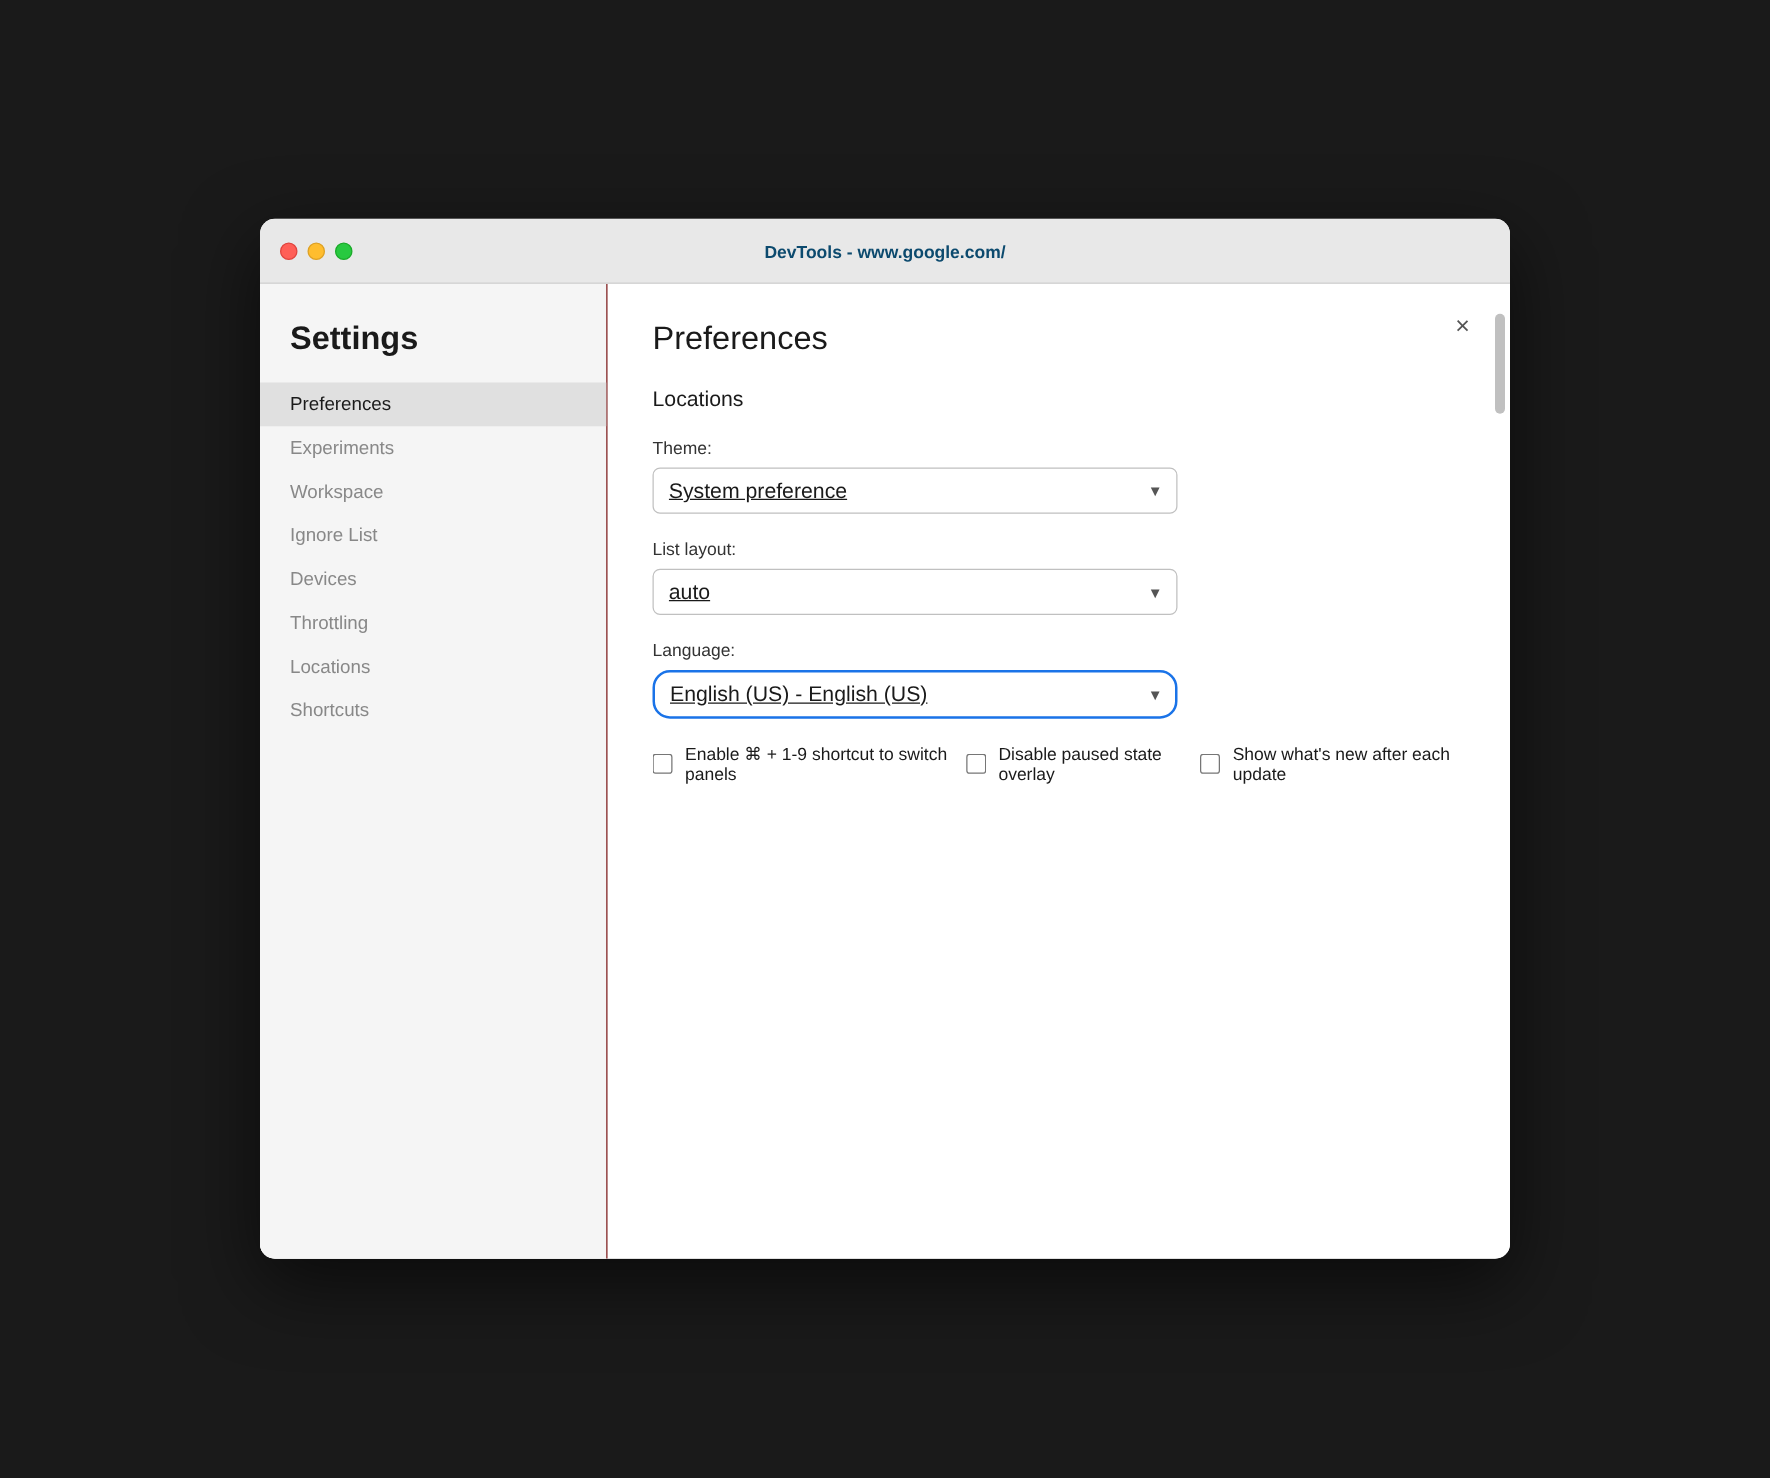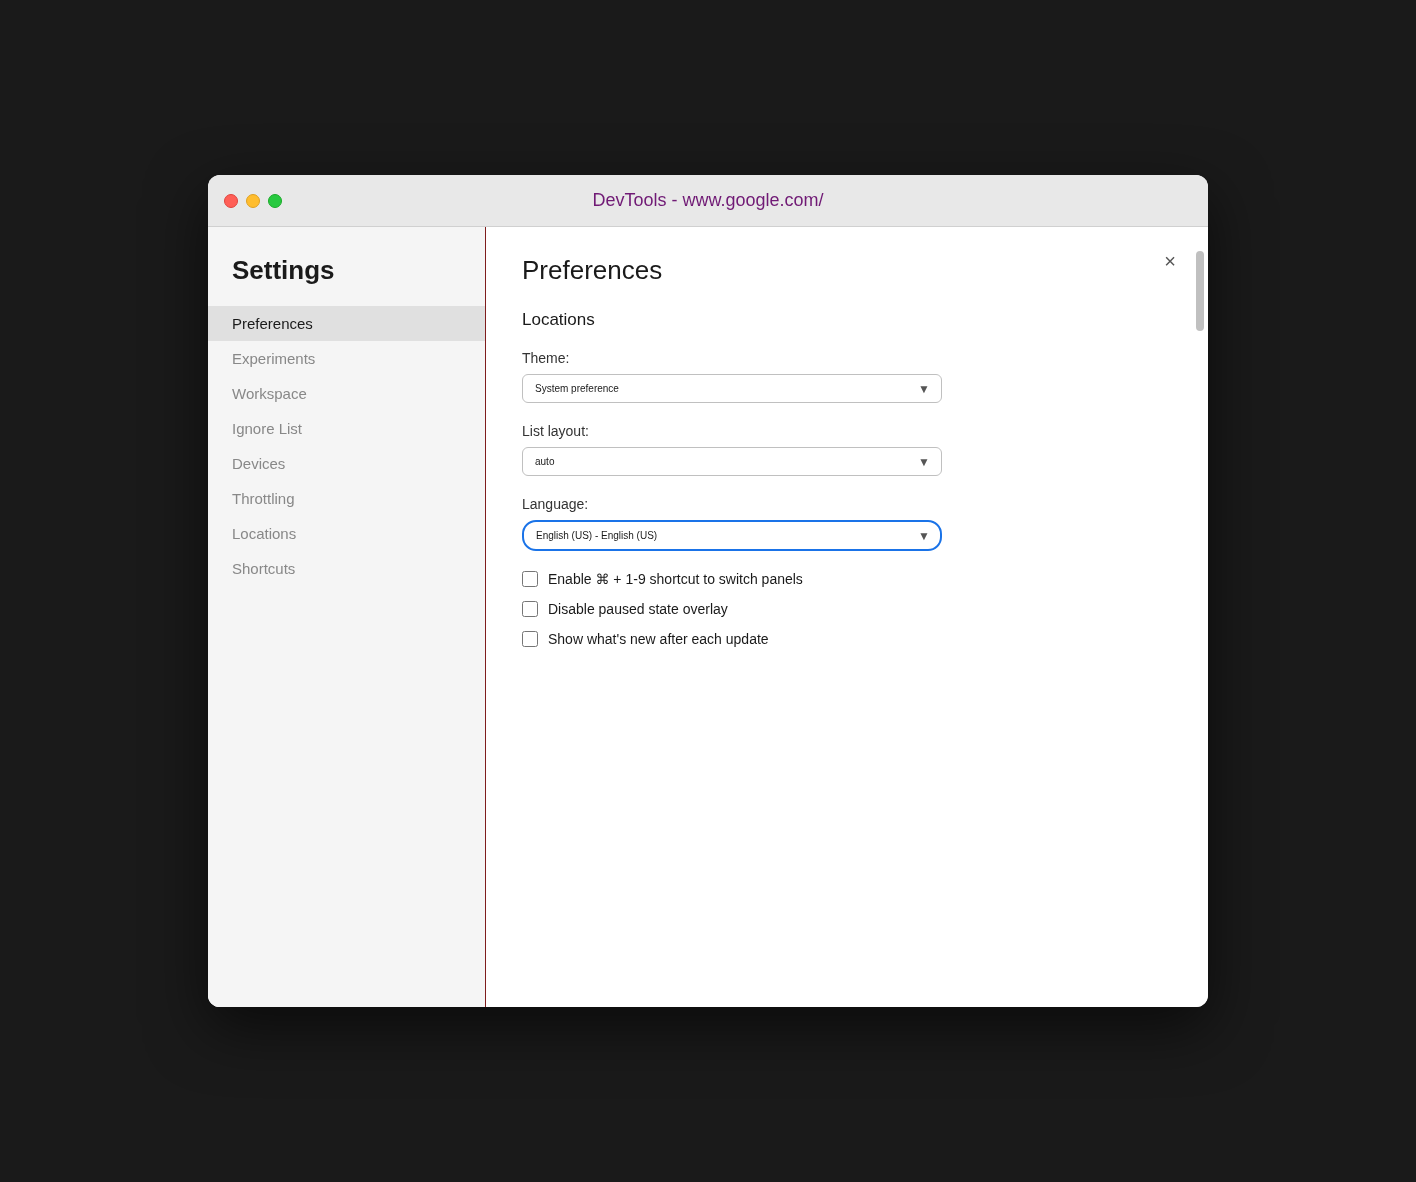--- a/index.html
+++ b/index.html
@@ -45,23 +45,23 @@
     }
 
     .traffic-light.close { background: #ff5f57; border: 1px solid #e0443e; }
     .traffic-light.minimize { background: #ffbd2e; border: 1px solid #dea123; }
     .traffic-light.maximize { background: #28c940; border: 1px solid #1aab29; }
 
     .titlebar-title {
       position: absolute;
       left: 50%;
       transform: translateX(-50%);
-      font-size: 18px;
-      font-weight: 400;
-      color: #701a75;
+      font-size: 14px;
+      font-weight: 700;
+      color: #0c4a6e;
     }
 
     .window-body {
       display: flex;
       background: #ffffff;
       min-height: 780px;
     }
 
     .sidebar {
       width: 278px;
@@ -139,48 +139,49 @@
     }
 
     .select-wrapper {
       position: relative;
       width: 420px;
     }
 
     .select-wrapper select {
       width: 100%;
       padding: 8px 36px 8px 12px;
-      font-size: 10px;
+      font-size: 17px;
       color: #1a1a1a;
       background: #fff;
       border: 1px solid #c0c0c0;
       border-radius: 6px;
       appearance: none;
       -webkit-appearance: none;
       cursor: pointer;
       outline: none;
+      text-decoration: underline;
     }
 
     .select-wrapper.focused select {
       border: 2px solid #1a73e8;
     }
 
     .select-arrow {
       position: absolute;
       right: 12px;
       top: 50%;
       transform: translateY(-50%);
       pointer-events: none;
       color: #555;
       font-size: 12px;
     }
 
     .checkbox-group {
       display: flex;
-      flex-direction: column;
+      flex-direction: row;
       gap: 14px;
       margin-top: 10px;
     }
 
     .checkbox-item {
       display: flex;
       align-items: center;
       gap: 10px;
       font-size: 14px;
       color: #1a1a1a;

